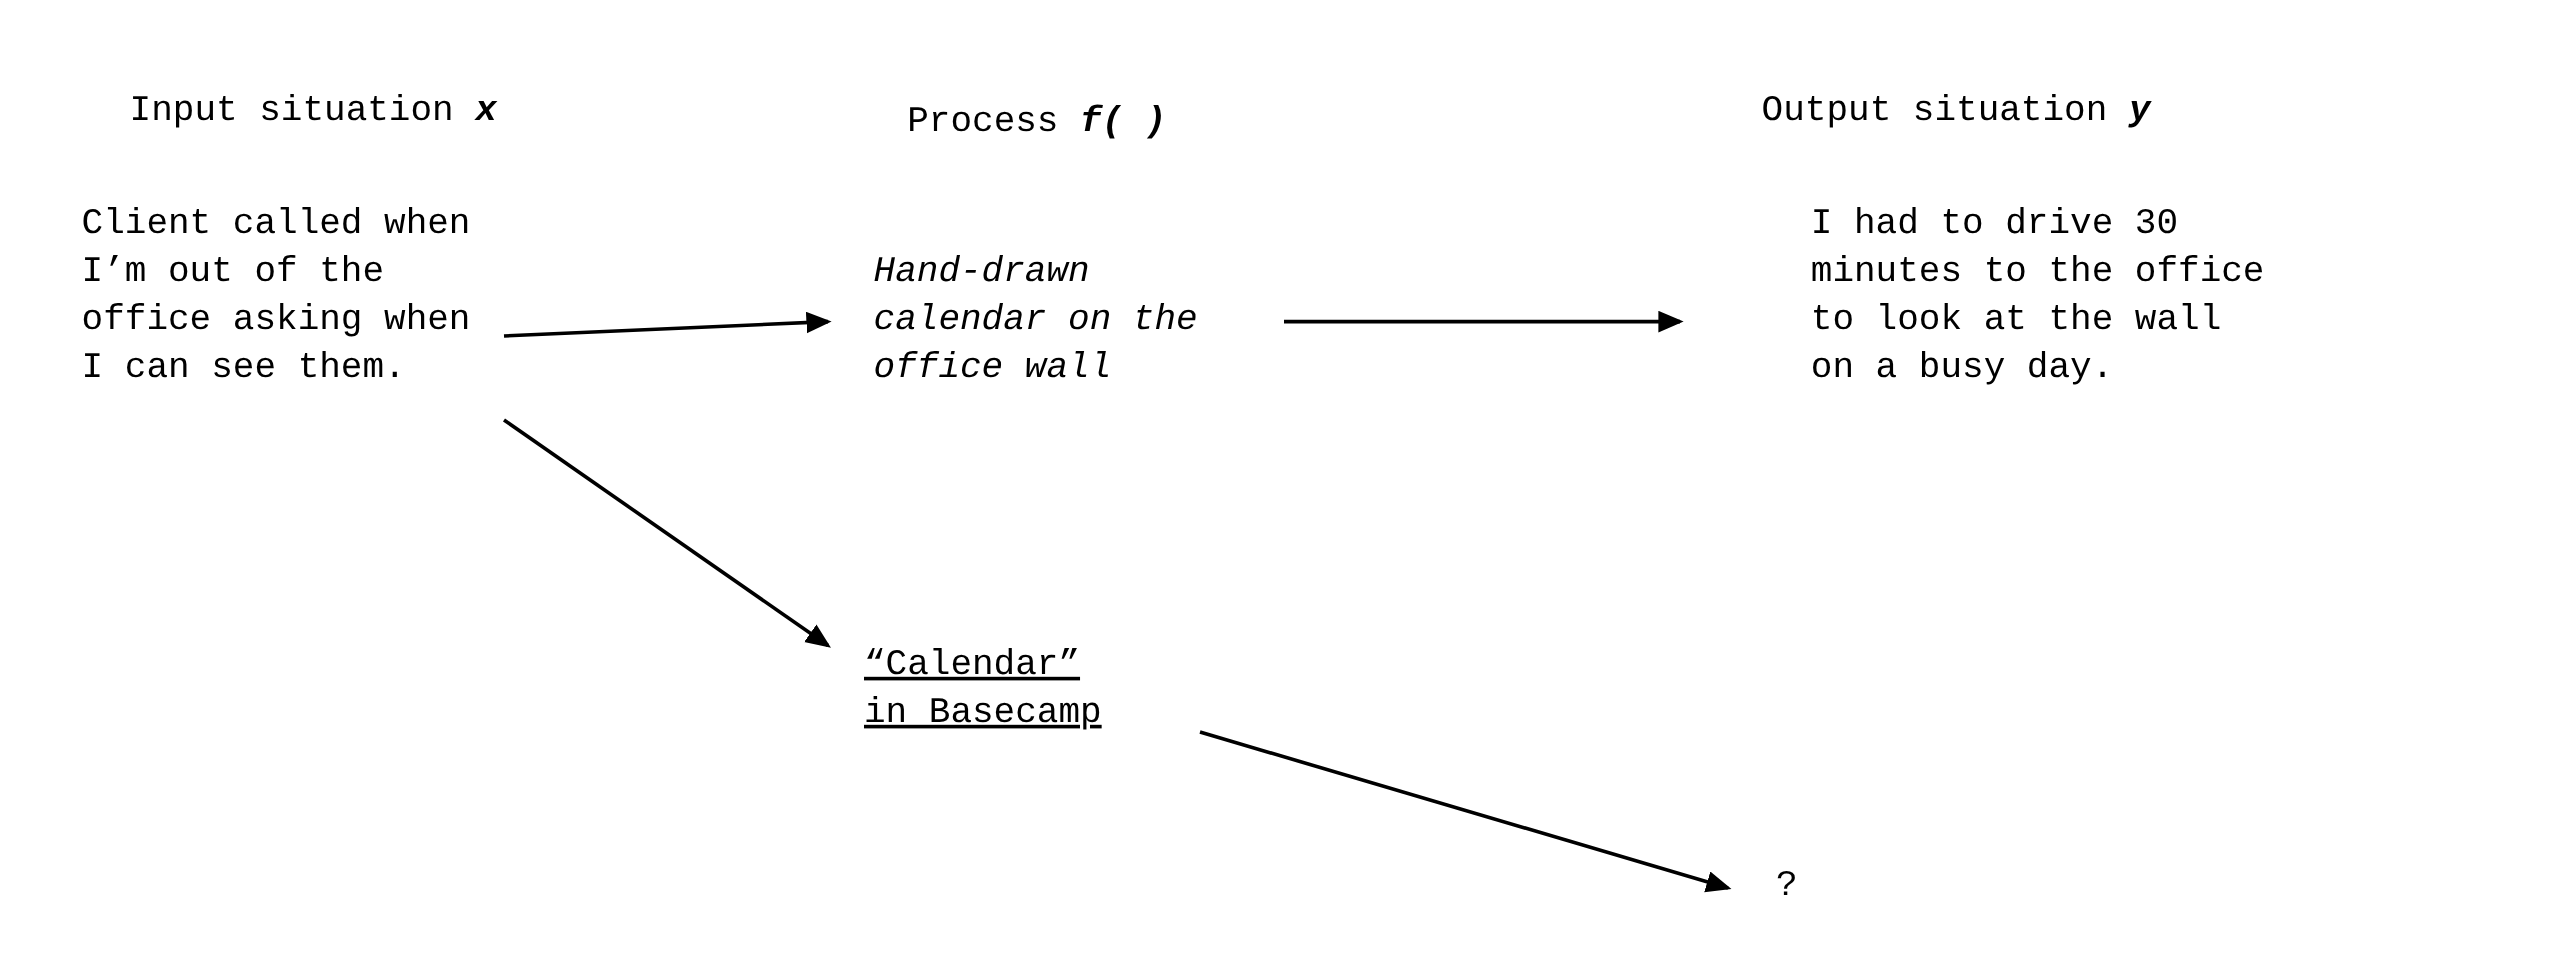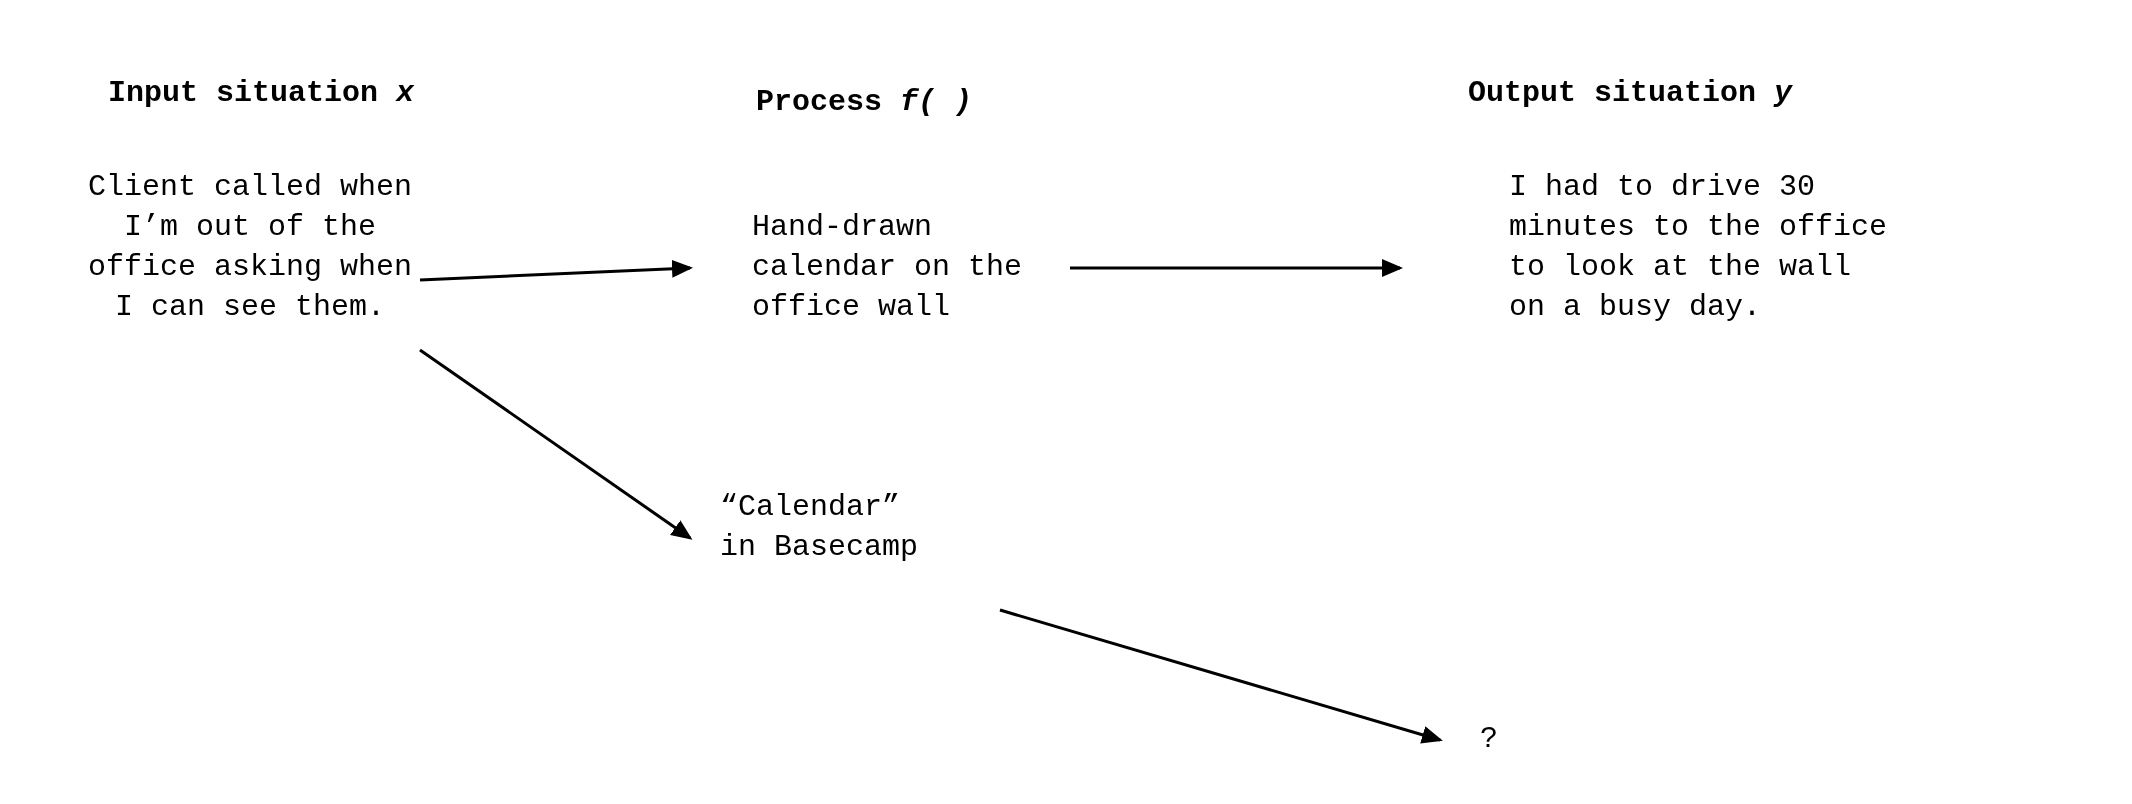--- a/index.html
+++ b/index.html
@@ -12,21 +12,21 @@
     font-size: 30px;
     color: #000000;
     line-height: 1.33;
     overflow: hidden;
   }
   .node {
     position: absolute;
     white-space: pre-wrap;
   }
   .header-plain {
-    font-weight: bold;
+    font-weight: normal;
   }
   .header-var {
     font-weight: bold;
     font-style: italic;
   }
   svg.arrows {
     position: absolute;
     left: 0;
     top: 0;
     width: 2132px;
@@ -42,25 +42,25 @@
 </div>
 
 <div class="node" style="left:720px; top:43px;">
   <span class="header-plain">Process </span><span class="header-var">f( )</span>
 </div>
 
 <div class="node" style="left:1432px; top:34px;">
   <span class="header-plain">Output situation </span><span class="header-var">y</span>
 </div>
 
-<div class="node" style="left:80px; top:168px; width:340px;text-align:center;">Client called when I’m out of the office asking when I can see them.</div>
+<div class="node" style="left:68px; top:168px; width:340px;">Client called when I’m out of the office asking when I can see them.</div>
 
-<div class="node" style="left:752px; top:208px; width:330px;">Hand-drawn calendar on the office wall</div>
+<div class="node" style="left:728px; top:208px; width:330px;font-style:italic;">Hand-drawn calendar on the office wall</div>
 
-<div class="node" style="left:720px; top:488px; width:280px;">“Calendar”
+<div class="node" style="left:720px; top:536px; width:280px;text-decoration:underline;">“Calendar”
 in Basecamp</div>
 
 <div class="node" style="left:1509px; top:168px; width:380px;">I had to drive 30 minutes to the office to look at the wall on a busy day.</div>
 
 <div class="node" style="left:1480px; top:720px;">?</div>
 
 <svg class="arrows">
   <defs>
     <marker id="arrowhead" markerWidth="8" markerHeight="8" refX="6" refY="3" orient="auto" markerUnits="strokeWidth">
       <path d="M0,0 L7,3 L0,6 Z" fill="#000000"></path>

